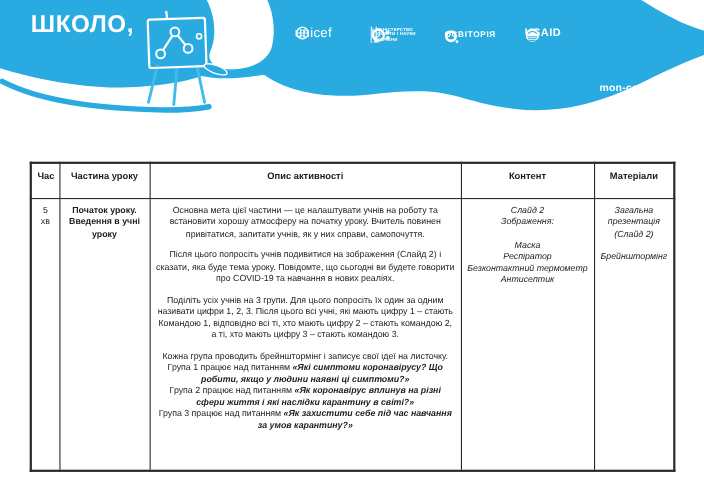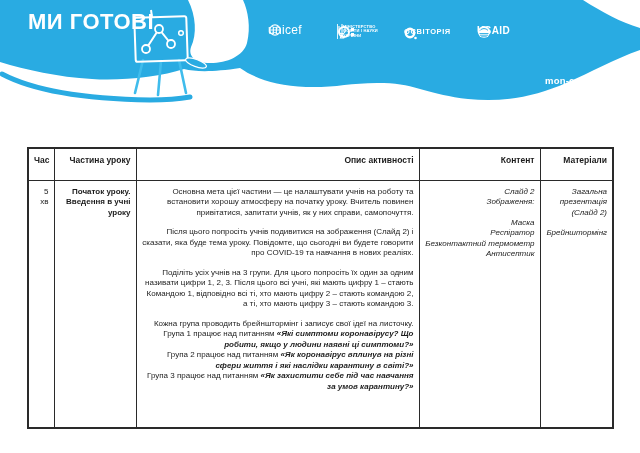--- a/index.html
+++ b/index.html
@@ -30,21 +30,21 @@
   
   table.lesson { position:absolute; left:27px; top:147px; width:585px;
                  border-collapse:collapse; table-layout:fixed; color:#1c1c1c;
                  border:2px solid #2a2a2a; }
   table.lesson col.c-time { width:26px; }
   table.lesson col.c-part { width:82px; }
   table.lesson col.c-desc { width:283px; }
   table.lesson col.c-content { width:121px; }
   table.lesson col.c-materials { width:73px; }
   table.lesson th, table.lesson td { border:1px solid #2a2a2a; vertical-align:top;
-                 text-align:right; padding:6px 5px; }
+                 text-align:center; padding:6px 5px; }
   table.lesson th { font-size:8.5px; font-weight:700; height:32px; }
   table.lesson td { font-size:8px; line-height:10.5px; height:248px; }
   td.desc { padding:6px 7px;margin-left:48px; }
   .para { margin-bottom:9px; }
   .para:last-child { margin-bottom:0; }
   .q { font-weight:700; font-style:italic; }
   .part-cell { font-weight:700; line-height:11px; }
   .ital { font-style:italic; }
   .sp { height:10px; }
   td.content { padding-right:16px;margin-top:12px; }
@@ -81,21 +81,21 @@
         </g>
         <circle cx="146" cy="49" r="4" fill="#29ABE2" stroke="#ffffff" stroke-width="1.8"></circle>
         <circle cx="159" cy="29" r="4" fill="#29ABE2" stroke="#ffffff" stroke-width="1.8"></circle>
         <circle cx="171" cy="44" r="4" fill="#29ABE2" stroke="#ffffff" stroke-width="1.8"></circle>
         <circle cx="181" cy="33" r="2.3" fill="#29ABE2" stroke="#ffffff" stroke-width="1.5"></circle>
         <ellipse cx="196" cy="63" rx="11" ry="3.6" fill="#29ABE2" stroke="#ffffff" stroke-width="1.2" transform="rotate(20 196 63)"></ellipse>
       </g>
     </svg>
 
     <div class="title">
-      <div>МИ ГОТОВІ</div>
+      <div>ШКОЛО,</div>
     </div>
 
     <div class="logos">
 
       <div class="logo unicef">
         <span>unicef</span>
         <svg width="14" height="14" viewBox="0 0 14 14">
           <circle cx="7" cy="7" r="5.2" fill="none" stroke="#fff" stroke-width="1.2"></circle>
           <path d="M1.8,7 H12.2 M4,3 C5.8,5 8.2,5 10,3 M4,11 C5.8,9 8.2,9 10,11" stroke="#fff" stroke-width="0.9" fill="none"></path>
         </svg>

